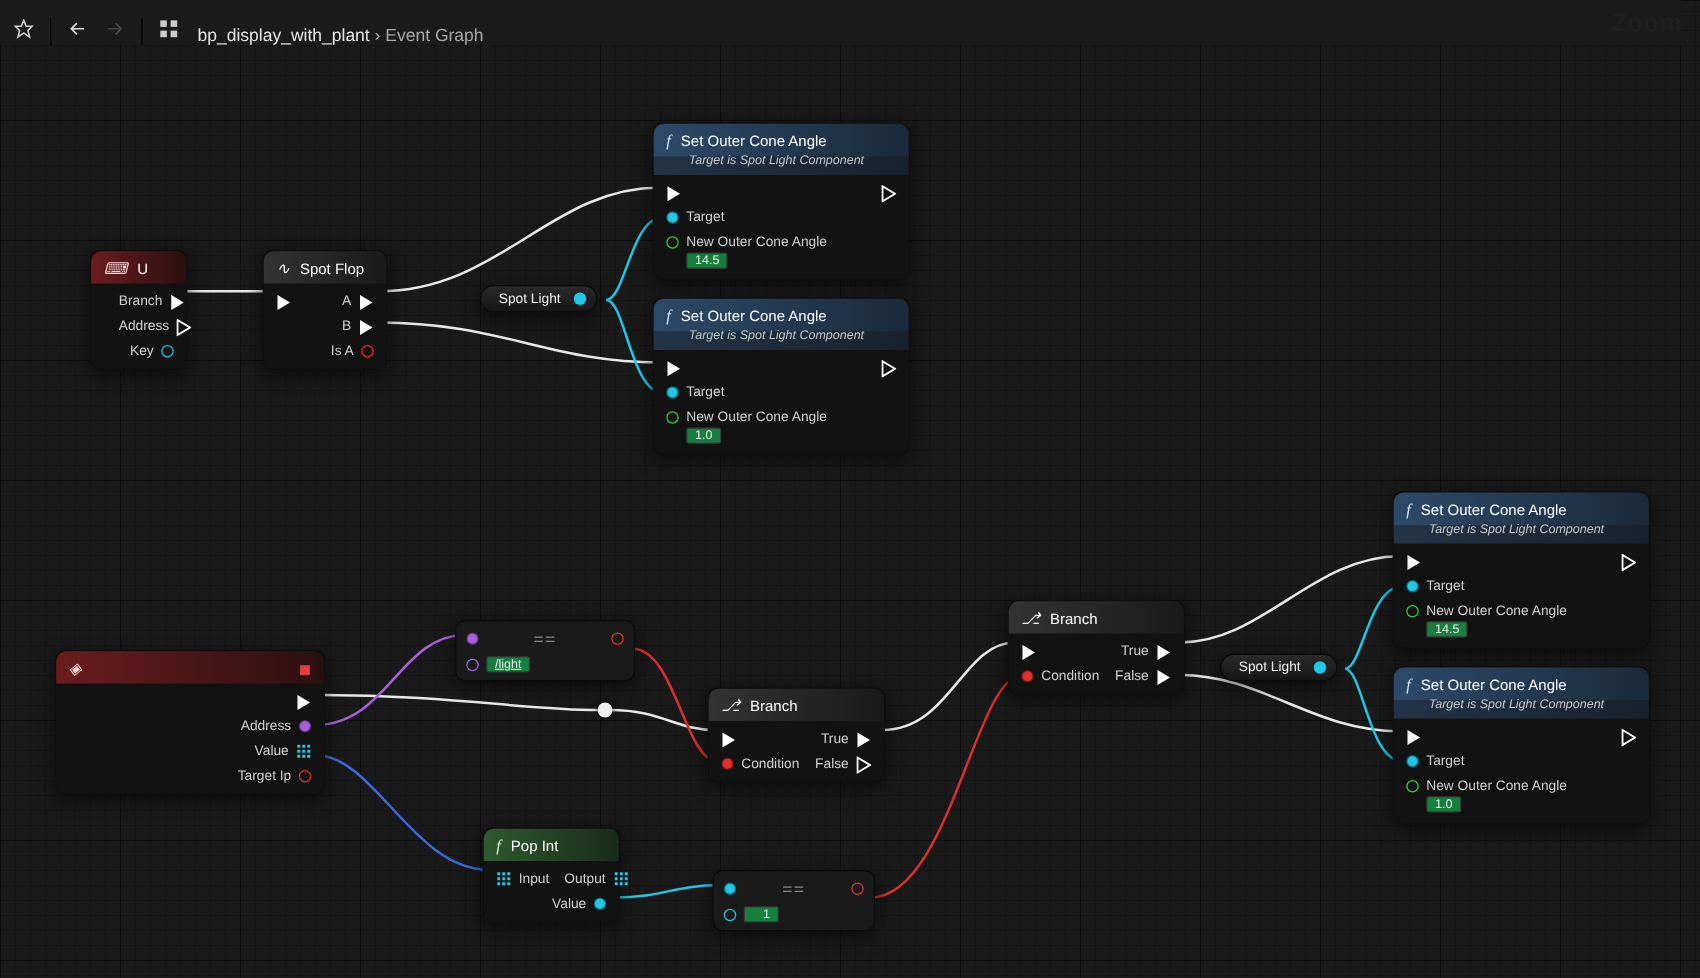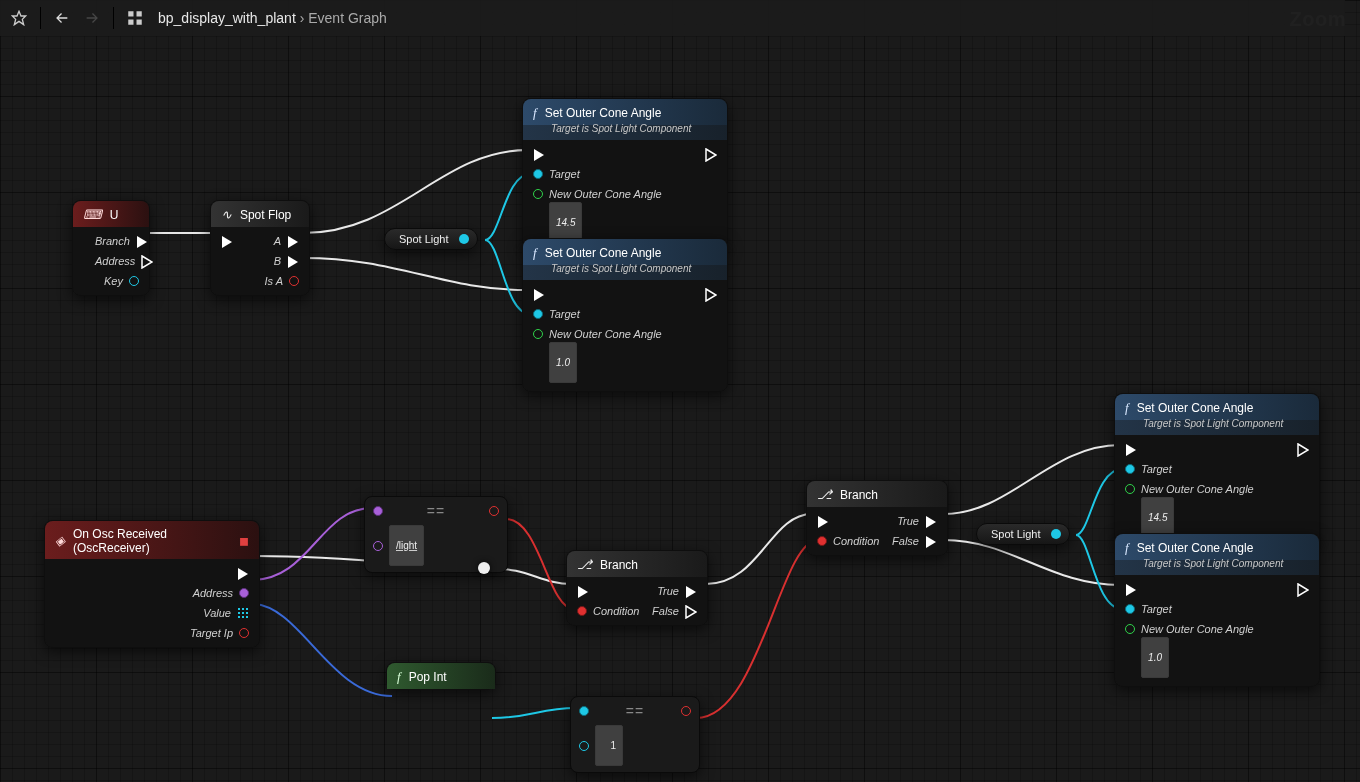--- a/index.html
+++ b/index.html
@@ -15,21 +15,21 @@
     background-position: 0 0;
     font-family: "Segoe UI", Arial, sans-serif;
     font-size: 12px;
     color: #ccc;
     position: relative;
     overflow: hidden;
   }
   
   .toolbar {
     position: absolute; top: 0; left: 0; right: 15px; height: 36px;
-    display: flex; align-items: center;
+    display: flex; align-items: flex-end;
     background: rgba(28,28,28,0.9);
     padding: 0 6px;
     gap: 4px;
     z-index: 100;
   }
   .tbtn {
     width: 26px; height: 26px; display: flex; align-items: center; justify-content: center;
     color: #bbb;
   }
   .sep { width: 1px; height: 22px; background: #000; margin: 0 4px; }
@@ -55,42 +55,42 @@
     font-size: 12px; color: #fff;
     display: flex; align-items: center; gap: 6px;
     background: linear-gradient(90deg, #2d4a6a, #1a2a3a);
   }
   .node.red .head   { background: linear-gradient(90deg, #6b1d1d, #2b1010); }
   .node.grey .head  { background: linear-gradient(90deg, #333, #1a1a1a); }
   .node.green .head { background: linear-gradient(90deg, #2f5a2f, #1a2b1a); }
   .node .subtitle { font-size: 10px; font-style: italic; color: #c7c7c7; padding: 0 10px 6px 28px; margin-top: -2px;
     background: linear-gradient(90deg, rgba(45,74,106,0.6), rgba(26,42,58,0.6)); }
   .node .body { padding: 8px 10px; display: flex; flex-direction: column; gap: 8px; background: rgba(18,18,18,0.95); border-radius: 0 0 8px 8px; }
-  .row { display: flex; align-items: center; justify-content: space-between; gap: 12px; font-style: italic; }
+  .row { display: flex; align-items: center; justify-content: space-between; gap: 12px; }
   .left, .right { display: flex; align-items: center; gap: 6px; }
   .right { justify-content: flex-end; }
   .pin { width: 12px; height: 12px; display: inline-block; }
   .exec { color: #fff; }
   .exec svg { display: block; }
   .pin.data { border-radius: 50%; width: 10px; height: 10px; }
   .pin.cyan   { background: #1ec8e6; border: 1px solid #0d6b7a; }
   .pin.green  { background: #2fd24a; border: 1px solid #176a24; }
   .pin.red    { background: #e03030; border: 1px solid #701818; }
   .pin.purple { background: #a860d8; border: 1px solid #5a2f7a; }
   .pin.grid   { width: 12px; height: 12px; background:
       radial-gradient(circle, #1ec8e6 40%, transparent 41%) 0 0/4px 4px; border-radius: 0; }
   .pin.hollow { background: transparent; }
   .pin.hollow.cyan { border: 1.5px solid #1ec8e6; }
   .pin.hollow.red  { border: 1.5px solid #e03030; }
   .pin.hollow.green{ border: 1.5px solid #2fd24a; }
   .pin.hollow.white{ border: 1.5px solid #ddd; }
   .lbl { font-size: 11px; color: #d0d0d0; white-space: nowrap; }
   .valbox {
-    background: #404040; border: 1px solid #3a3a3a; border-radius: 2px;
-    padding: 14px 6px; font-size: 10px; color: #eee; min-width: 28px; text-align: right;
+    background: #15803d; border: 1px solid #3a3a3a; border-radius: 2px;
+    padding: 0 6px; font-size: 10px; color: #eee; min-width: 28px; text-align: right;
   }
   .hicon { font-style: italic; font-family: Georgia, serif; font-size: 13px; color: #d8e8ff; margin-right: 2px; }
   .hicon.r { color: #ffdada; }
   .hicon.g { color: #d8ffd8; }
   .hicon.gr { color: #eee; }
 
   
   .varpill {
     position: absolute;
     display: flex; align-items: center; gap: 6px;
@@ -370,21 +370,20 @@
             </div>
       <span class="valbox" style="margin-left:16px;">1.0</span>
     </div>
         </div>
   </div>
 </div>
 
 <div class="node red" style="left:44px; top:520px; width:216px;">
   <div class="head">
     <span class="hicon r">◈</span>
-    <span>On Osc Received (OscReceiver)</span>
     <span style="margin-left:auto;color:#e04040;">◼</span>
   </div>
   <div class="body">
     <div class="row">
           <span></span>
           <div class="right">
             <span class="pin exec">
               <svg width="12" height="14">
                 <polygon points="1,1 11,7 1,13" fill="#fff"></polygon>
               </svg>
@@ -469,20 +468,39 @@
             </span>
           </div>
     </div>
   </div>
 </div>
 
 <div class="node green" style="left:386px; top:662px; width:110px;">
   <div class="head">
     <span class="hicon g">f</span>
     <span>Pop Int</span>
+  </div>
+  <div class="body">
+    <div class="row">
+      <div class="left">
+            <span class="pin grid"></span>
+            <span class="lbl">Input</span>
+          </div>
+      <div class="right">
+            <span class="lbl">Output</span>
+            <span class="pin grid"></span>
+          </div>
+    </div>
+    <div class="row">
+          <span></span>
+      <div class="right">
+            <span class="lbl">Value</span>
+            <span class="pin data cyan"></span>
+          </div>
+    </div>
   </div>
 </div>
 
 <div class="purebox" style="left:570px; top:696px; width:130px;">
   <div class="prow">
     <span class="pin data cyan"></span>
     <span class="eq">==</span>
     <span class="pin data hollow red"></span>
   </div>
   <div class="prow" style="margin-top:6px;">

